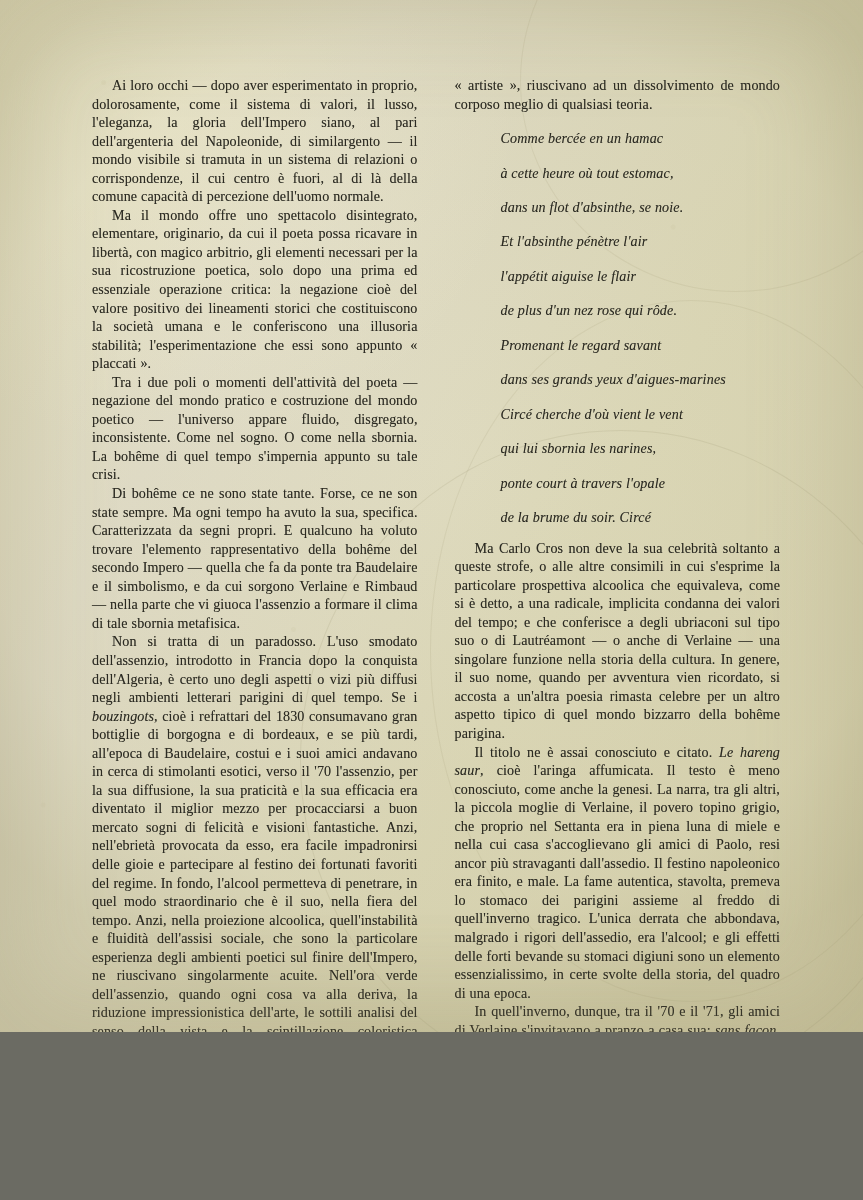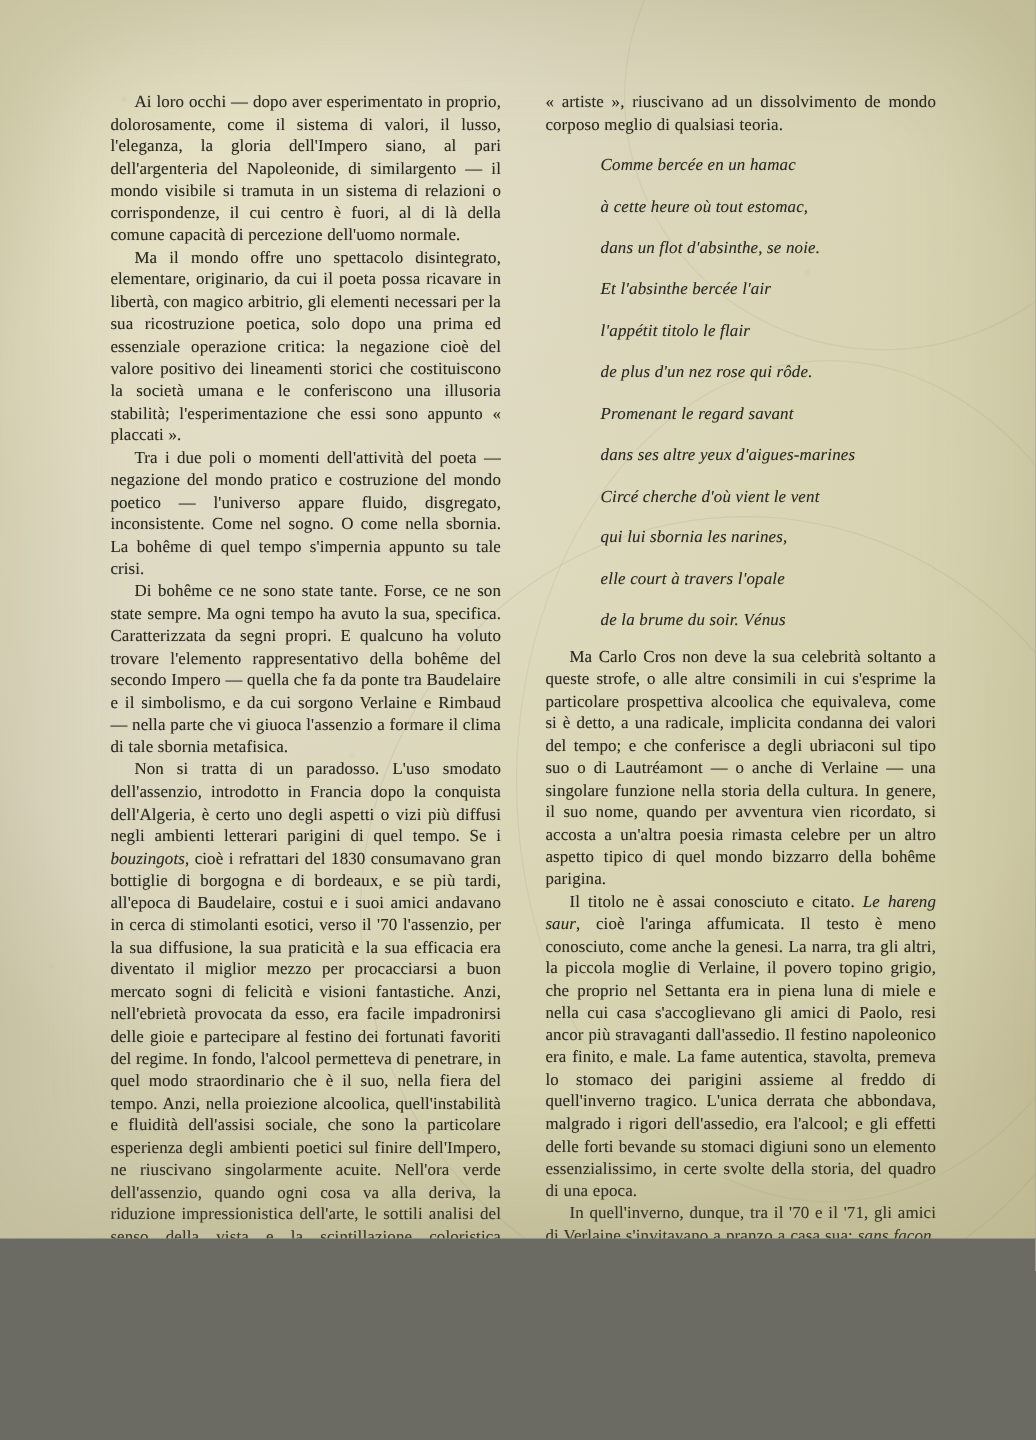--- a/index.html
+++ b/index.html
@@ -120,29 +120,29 @@
       <p class="body"><span>Non si tratta di un paradosso. L'uso smodato dell'assenzio, introdotto in Francia dopo la conquista dell'Algeria, è certo uno degli aspetti o vizi più diffusi negli ambienti letterari parigini di quel tempo. Se i </span><i class="it">bouzingots</i><span>, cioè i refrattari del 1830 consumavano gran bottiglie di borgogna e di bordeaux, e se più tardi, all'epoca di Baudelaire, costui e i suoi amici andavano in cerca di stimolanti esotici, verso il '70 l'assenzio, per la sua diffusione, la sua praticità e la sua efficacia era diventato il miglior mezzo per procacciarsi a buon mercato sogni di felicità e visioni fantastiche. Anzi, nell'ebrietà provocata da esso, era facile impadronirsi delle gioie e partecipare al festino dei fortunati favoriti del regime. In fondo, l'alcool permetteva di penetrare, in quel modo straordinario che è il suo, nella fiera del tempo. Anzi, nella proiezione alcoolica, quell'instabilità e fluidità dell'assisi sociale, che sono la particolare esperienza degli ambienti poetici sul finire dell'Impero, ne riuscivano singolarmente acuite. Nell'ora verde dell'assenzio, quando ogni cosa va alla deriva, la riduzione impressionistica dell'arte, le sottili analisi del senso della vista e la scintillazione coloristica dell'universo, che son tipiche della letteratura contemporanea e dello stile cosidetto</span></p>
     </div>
 
     <div class="col">
       <p class="body" style="text-indent:0">« artiste », riuscivano ad un dissolvimento de mondo corposo meglio di qualsiasi teoria.</p>
 
       <div class="poem">
         <div class="line">Comme bercée en un hamac</div>
         <div class="line">à cette heure où tout estomac,</div>
         <div class="line">dans un flot d'absinthe, se noie.</div>
-        <div class="line">Et l'absinthe bercée l'air</div>
-        <div class="line">l'appétit titolo le flair</div>
+        <div class="line">Et l'absinthe pénètre l'air</div>
+        <div class="line">l'appétit aiguise le flair</div>
         <div class="line">de plus d'un nez rose qui rôde.</div>
         <div class="line">Promenant le regard savant</div>
-        <div class="line">dans ses altre yeux d'aigues-marines</div>
+        <div class="line">dans ses grands yeux d'aigues-marines</div>
         <div class="line">Circé cherche d'où vient le vent</div>
         <div class="line">qui lui sbornia les narines,</div>
-        <div class="line">elle court à travers l'opale</div>
-        <div class="line">de la brume du soir. Vénus</div>
+        <div class="line">ponte court à travers l'opale</div>
+        <div class="line">de la brume du soir. Circé</div>
       </div>
 
       <p class="body">Ma Carlo Cros non deve la sua celebrità soltanto a queste strofe, o alle altre consimili in cui s'esprime la particolare prospettiva alcoolica che equivaleva, come si è detto, a una radicale, implicita condanna dei valori del tempo; e che conferisce a degli ubriaconi sul tipo suo o di Lautréamont — o anche di Verlaine — una singolare funzione nella storia della cultura. In genere, il suo nome, quando per avventura vien ricordato, si accosta a un'altra poesia rimasta celebre per un altro aspetto tipico di quel mondo bizzarro della bohême parigina.</p>
 
       <p class="body"><span>Il titolo ne è assai conosciuto e citato. </span><i class="it">Le hareng saur</i><span>, cioè l'aringa affumicata. Il testo è meno conosciuto, come anche la genesi. La narra, tra gli altri, la piccola moglie di Verlaine, il povero topino grigio, che proprio nel Settanta era in piena luna di miele e nella cui casa s'accoglievano gli amici di Paolo, resi ancor più stravaganti dall'assedio. Il festino napoleonico era finito, e male. La fame autentica, stavolta, premeva lo stomaco dei parigini assieme al freddo di quell'inverno tragico. L'unica derrata che abbondava, malgrado i rigori dell'assedio, era l'alcool; e gli effetti delle forti bevande su stomaci digiuni sono un elemento essenzialissimo, in certe svolte della storia, del quadro di una epoca.</span></p>
 
       <p class="body"><span>In quell'inverno, dunque, tra il '70 e il '71, gli amici di Verlaine s'invitavano a pranzo a casa sua; </span><i class="it">sans façon</i><span>, come racconta la signora Verlaine. Ciascuno portava con sè la sua razione di pane, e quei viveri che gli era riuscito di procurarsi. Tra gli altri, una certa sera, capitò anche Villiers de l'Isle Adam, che tornava dal suo servizio di guardia alle mura, e aveva nella bisaccia, boccone prelibatissimo, una aringa affumicata. Ma siccome era stracco morto, si buttò a dormire su un divano.</span></p>
 
     </div>
 

